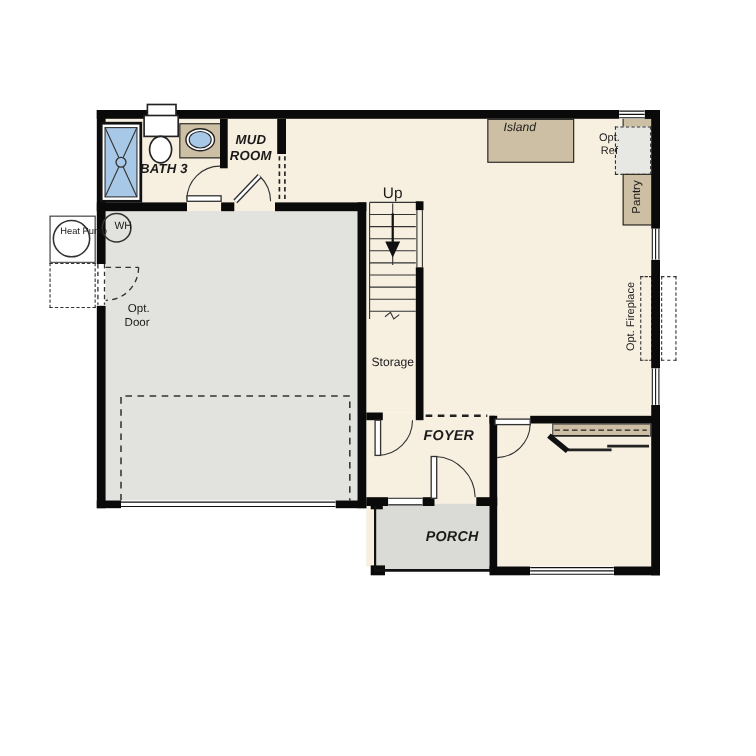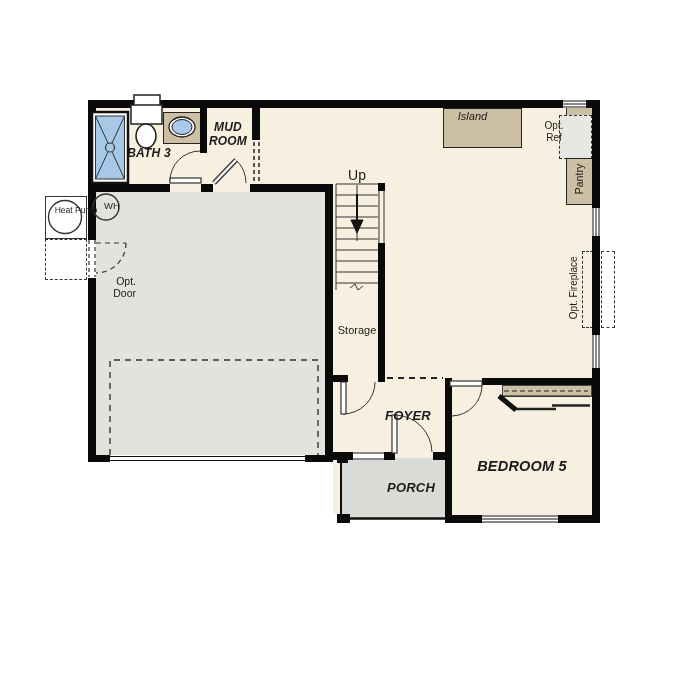--- a/index.html
+++ b/index.html
@@ -196,22 +196,21 @@
       <ellipse cx="182" cy="127" rx="13" ry="10" fill="#fff" stroke="#222" stroke-width="1.3"></ellipse>
       <ellipse cx="182" cy="127" rx="10" ry="7.5" fill="#a8c8e8" stroke="#222" stroke-width="1"></ellipse>
     </g>
 
     <circle cx="106" cy="207" r="13" fill="none" stroke="#333" stroke-width="1.4"></circle>
     <circle cx="65" cy="217" r="16.5" fill="#fff" stroke="#333" stroke-width="1.4"></circle>
   </svg>
 
   <div class="lbl small-lbl" style="left:340px;top:167px;width:34px;font-size:14px;">Up</div>
   <div class="lbl small-lbl" style="left:331px;top:324px;width:52px;font-size:11px;">Storage</div>
-  <div class="lbl room-lbl" style="left:452px;top:458px;width:140px;font-size:14.5px;white-space:nowrap;">BEDROOM 5</div>
-  <div class="lbl room-lbl" style="left:368px;top:389px;width:80px;font-size:13px;margin-top:20px;">FOYER</div>
+  <div class="lbl room-lbl" style="left:368px;top:389px;width:80px;font-size:13px;">FOYER</div>
   <div class="lbl room-lbl" style="left:355px;top:481px;width:80px;font-size:13px;text-align:right;">PORCH</div>
   <div class="lbl room-lbl" style="left:202px;top:121px;width:52px;font-size:12px;">MUD ROOM</div>
   <div class="lbl room-lbl" style="left:127px;top:147px;width:44px;font-size:12px;">BATH 3</div>
   <div class="lbl small-lbl" style="left:443px;top:110px;width:59px;font-size:11px;font-style:italic;">Island</div>
   <div class="lbl small-lbl rot" style="left:554px;top:173px;width:50px;font-size:10.5px;">Pantry</div>
   <div class="lbl small-lbl" style="left:540px;top:120px;width:28px;font-size:10px;">Opt. Ref</div>
   <div class="lbl small-lbl rot" style="left:534px;top:282px;width:80px;font-size:10px;">Opt. Fireplace</div>
   <div class="lbl small-lbl" style="left:102px;top:275px;width:34px;font-size:10.5px;text-align:right;">Opt. Door</div>
   <div class="lbl small-lbl" style="left:50px;top:206px;width:52px;font-size:8.5px;">Heat Pump</div>
   <div class="lbl small-lbl" style="left:94px;top:201px;width:36px;font-size:9.5px;">WH</div>

